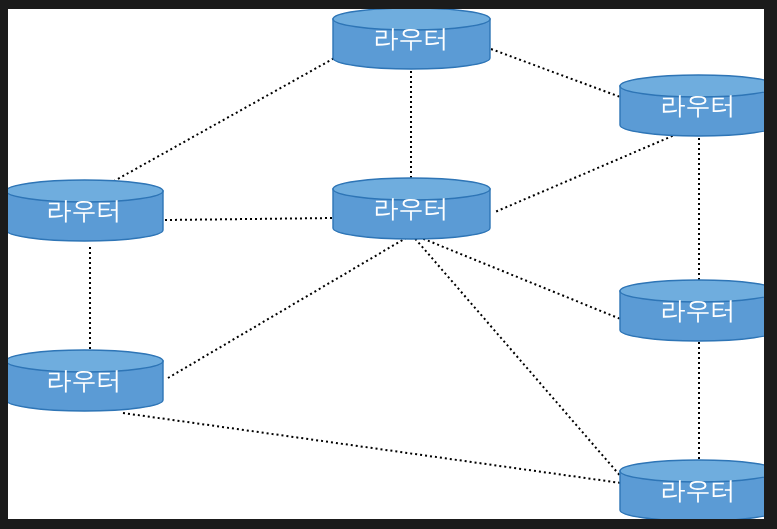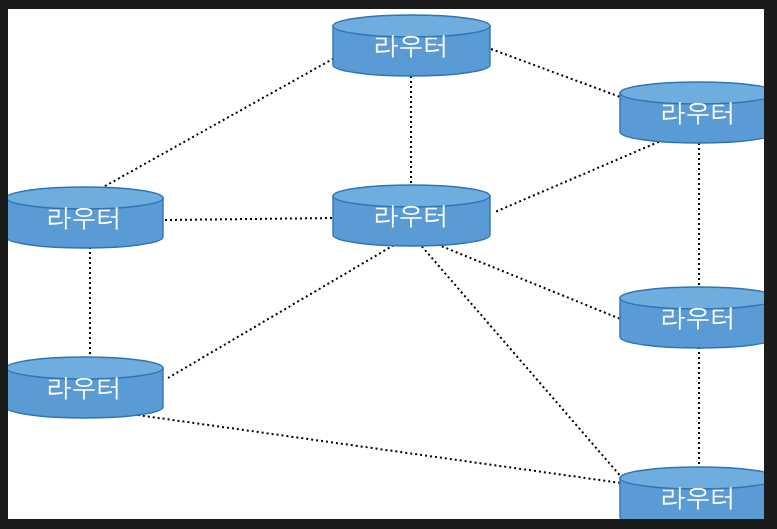--- a/index.html
+++ b/index.html
@@ -34,21 +34,21 @@
     position: absolute;
     left: 0;
     top: 0;
     width: 756px;
     height: 510px;
     pointer-events: none;
   }
   #node-layer {
     position: absolute;
     left: 0;
-    top: 7px;
+    top: 0;
     width: 756px;
     height: 510px;
   }
   .node {
     position: absolute;
     box-sizing: border-box;
   }
   .node-cyl {
     position: absolute;
     left: 0;

